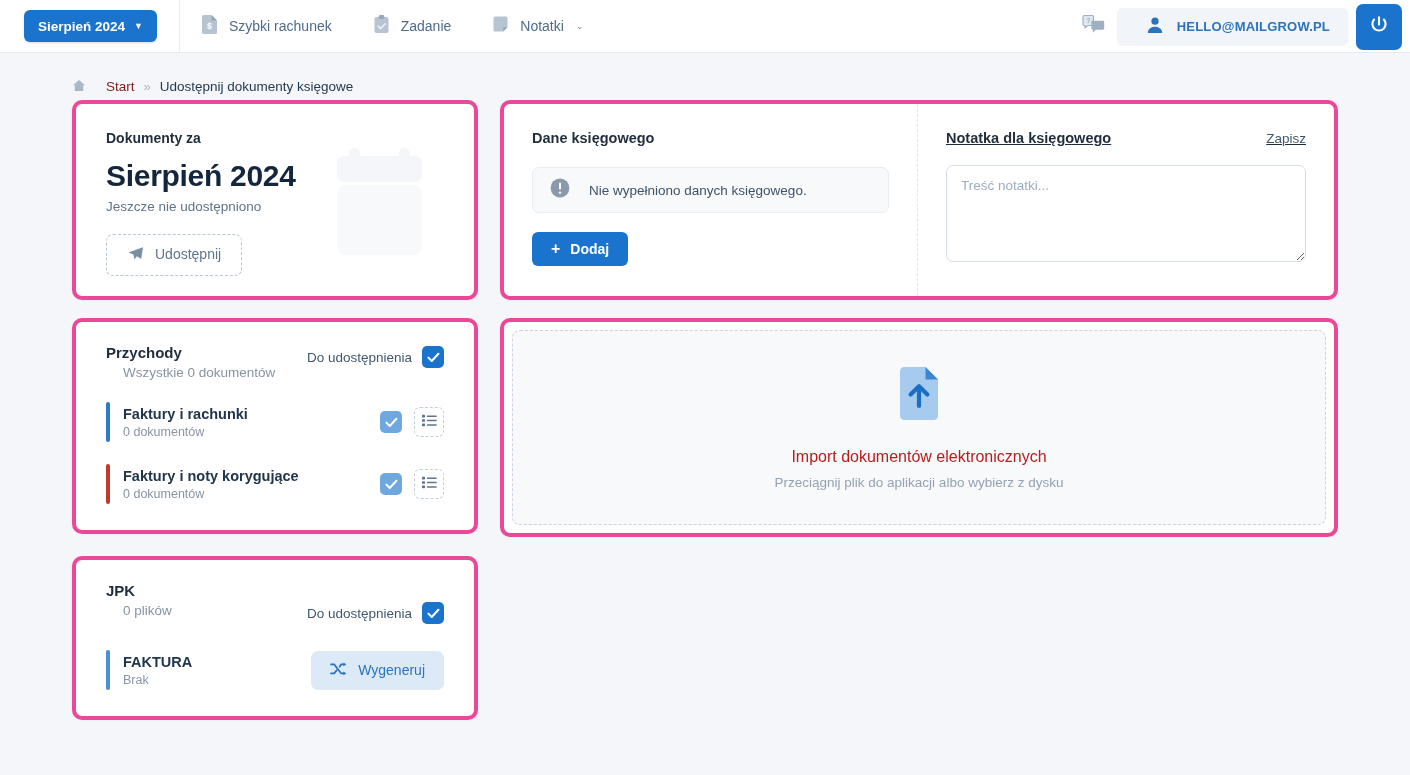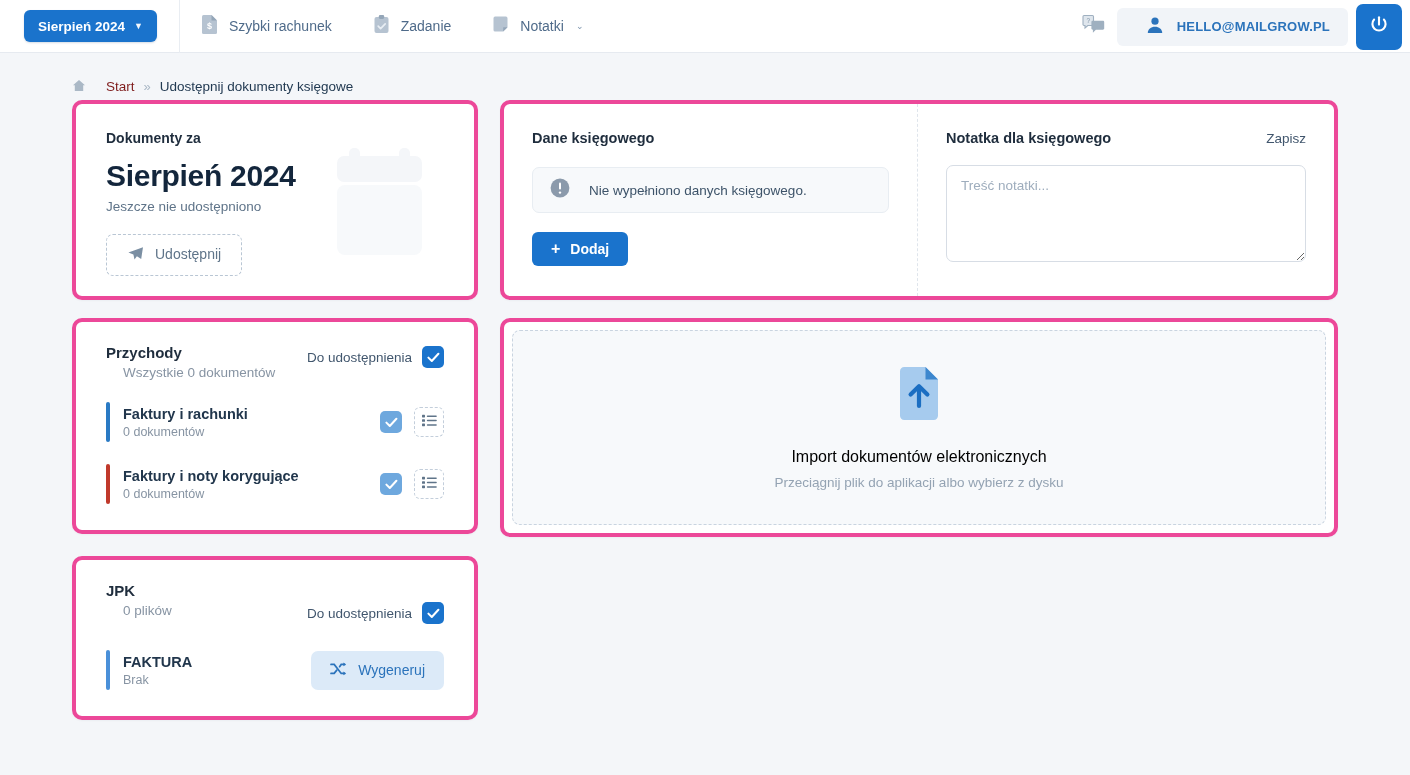--- a/index.html
+++ b/index.html
@@ -305,21 +305,21 @@
     display: flex;
   }
   .panel {
     padding: 26px 28px;
   }
   .panel-acct {
     width: 414px;
     flex: none;
     border-right: 1px dashed #dfe5ec;
   }
-  .panel-note { flex: 1; }
+  .panel-note { flex: 1; text-decoration: underline; }
   .panel-title {
     font-size: 14.5px;
     font-weight: bold;
     color: #1f2d3d;
   }
   .alert-box {
     margin-top: 21px;
     background: #f7f9fb;
     border: 1px solid #e8edf2;
     border-radius: 7px;
@@ -390,21 +390,21 @@
     background: #f7f9fb;
     display: flex;
     flex-direction: column;
     align-items: center;
     justify-content: center;
     cursor: pointer;
   }
   .dz-title {
     margin-top: 22px;
     font-size: 16px;
-    color: #000000;
+    color: #b91c1c;
   }
   .dz-sub {
     margin-top: 9px;
     font-size: 13.5px;
     color: #94a3b3;
   }
 </style>
 </head>
 <body>
 

